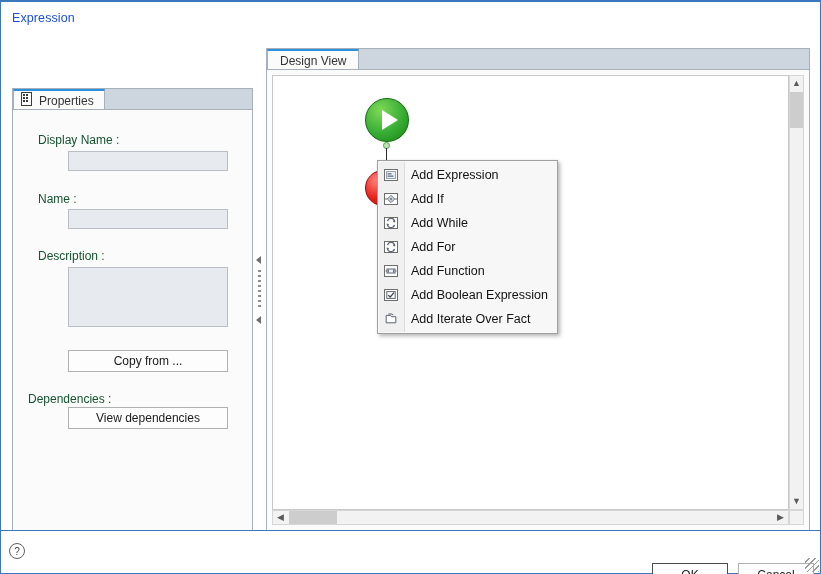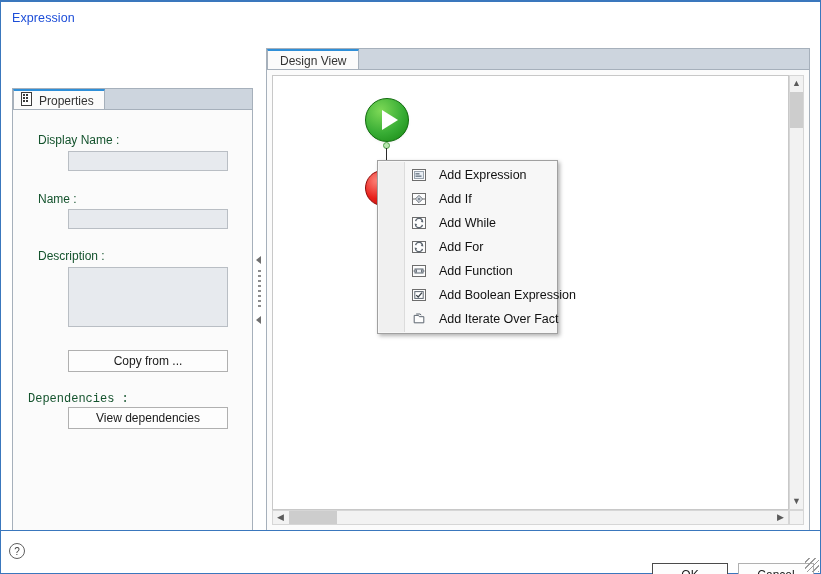--- a/index.html
+++ b/index.html
@@ -242,21 +242,20 @@
     width: 26px; bottom: 1px;
     background: #f0f0f0;
     border-right: 1px solid #dcdcdc;
   }
   .ctx-item {
     position: relative;
     height: 24px;
     display: flex; align-items: center;
     cursor: default;
     z-index: 2;
-    padding-left: 28px;
   }
   .ctx-icon {
     width: 26px; height: 24px;
     display: flex; align-items: center; justify-content: center;
     flex: 0 0 26px;
   }
   .ctx-label {
     margin-left: 7px;
     font-size: 12.5px;
     color: #111111;
@@ -326,21 +325,21 @@
         <input class="textbox" style="left: 55px; top: 41px; width: 160px; height: 20px;" value="">
 
         <div class="field-label" style="left:25px; top:82px;">Name :</div>
         <input class="textbox" style="left: 55px; top: 99px; width: 160px; height: 20px;" value="">
 
         <div class="field-label" style="left:25px; top:139px;text-align:center;">Description :</div>
         <textarea class="textbox" style="left: 55px; top: 157px; width: 160px; height: 60px; resize: none;"></textarea>
 
         <div class="btn" style="left:55px; top:240px; width:160px; height:22px;">Copy from ...</div>
 
-        <div class="field-label" style="left:15px; top:282px;font-family:Liberation Mono, monospace;">Dependencies :</div>
+        <div class="field-label" style="left:15px; top:282px;">Dependencies :</div>
         <div class="btn" style="left:55px; top:297px; width:160px; height:22px;">View dependencies</div>
       </div>
     </div>
 
     <div class="splitter">
       <div class="arr up"></div>
       <div class="grip-dots"></div>
       <div class="arr dn"></div>
     </div>
 

